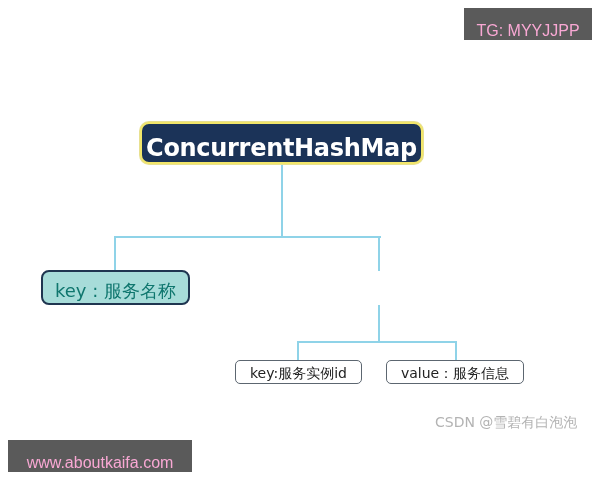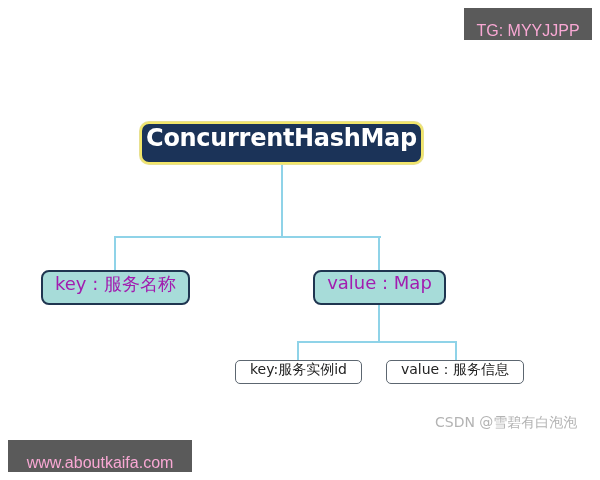--- a/index.html
+++ b/index.html
@@ -18,42 +18,42 @@
       background: #ffffff;
     }
     .line {
       position: absolute;
       background: #8fd3e8;
     }
     .node {
       position: absolute;
       box-sizing: border-box;
       display: flex;
-      align-items: flex-start;
+      align-items: flex-end;
       justify-content: center;
       white-space: nowrap;
     }
     .node-root {
       left: 140px; top: 122px; width: 283px; height: 42px;
       background: #1b3358;
       border: 2px solid #f2e66a;
       border-radius: 9px;
       color: #ffffff;
       font-weight: bold;
       font-size: 24px;
       font-family: "DejaVu Sans", "Liberation Sans", sans-serif;
       letter-spacing: -0.3px;
       box-shadow: 0 0 0 1px #e8e090;
     }
     .node-l1 {
       top: 270px; height: 35px;
       background: #a7dcd9;
       border: 2px solid #1f3550;
       border-radius: 8px;
-      color: #a21caf;
+      color: #0f766e;
       font-size: 18px;
       font-family: "DejaVu Sans", "Liberation Sans", sans-serif;
     }
     .node-l2 {
       top: 360px; height: 24px;
       background: #ffffff;
       border: 1.5px solid #5c6670;
       border-radius: 5px;
       color: #222222;
       font-size: 14px;
@@ -103,23 +103,20 @@
   <div class="line" style="left:297px; top:341px; width:2px; height:20px;"></div>
   <div class="line" style="left:455px; top:341px; width:2px; height:20px;"></div>
 
   <div class="node node-root">
     <span>ConcurrentHashMap</span>
   </div>
 
   <div class="node node-l1" style="left:41px; width:149px;">
     <span>key : 服务名称</span>
   </div>
-  <div class="node node-l1" style="left:313px; width:133px;">
-    <span>value : Map</span>
-  </div>
 
   <div class="node node-l2" style="left:235px; width:127px;">
     <span>key:服务实例id</span>
   </div>
   <div class="node node-l2" style="left:386px; width:138px;">
     <span>value：服务信息</span>
   </div>
 
   <div class="watermark-csdn">CSDN @雪碧有白泡泡</div>
 

